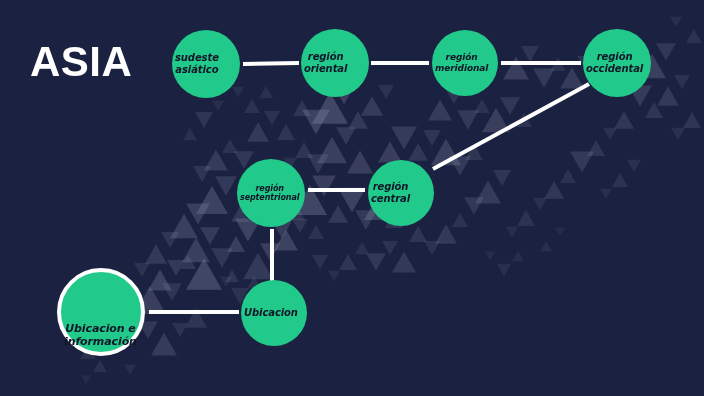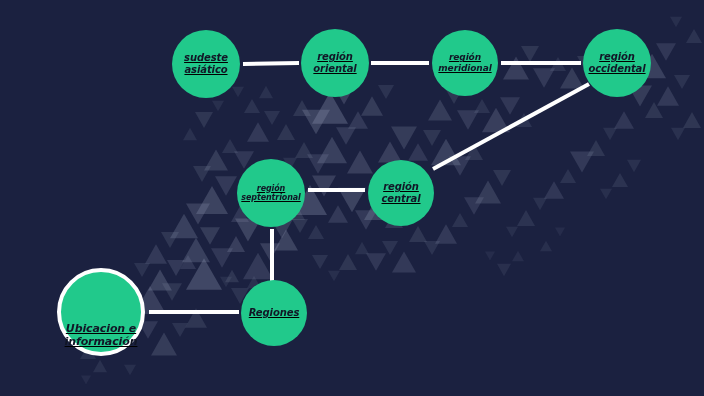--- a/index.html
+++ b/index.html
@@ -28,24 +28,22 @@
     width: 704px;
     height: 396px;
     pointer-events: none;
   }
   .node {
     position: absolute;
     border-radius: 50%;
     background: #21c98b;
     display: flex;
     align-items: center;
-    justify-content: center;
     text-align: center;
     box-sizing: border-box;
-    text-decoration: underline;
   }
   .node-label {
     color: #111626;
     font-family: "DejaVu Sans", sans-serif;
     font-style: italic;
     font-weight: 700;
     line-height: 1.18;
     letter-spacing: -0.1px;
     padding: 0 3px;
     white-space: pre-line;
@@ -214,20 +212,21 @@
   <svg id="edges" viewBox="0 0 704 396" xmlns="http://www.w3.org/2000/svg">
       <line x1="243" y1="64" x2="299" y2="63" stroke="#ffffff" stroke-width="4" stroke-linecap="butt"></line>
       <line x1="371" y1="63" x2="429" y2="63" stroke="#ffffff" stroke-width="4" stroke-linecap="butt"></line>
       <line x1="501" y1="63" x2="581" y2="63" stroke="#ffffff" stroke-width="4" stroke-linecap="butt"></line>
       <line x1="433" y1="169" x2="589" y2="84" stroke="#ffffff" stroke-width="4" stroke-linecap="butt"></line>
       <line x1="308" y1="190" x2="365" y2="190" stroke="#ffffff" stroke-width="4" stroke-linecap="butt"></line>
       <line x1="272" y1="229" x2="272" y2="282" stroke="#ffffff" stroke-width="4" stroke-linecap="butt"></line>
       <line x1="149" y1="312" x2="239" y2="312" stroke="#ffffff" stroke-width="4" stroke-linecap="butt"></line>
     </svg>
 
+  <div id="title" style="color: rgb(255, 255, 255); left: 30px; top: 38px; font-size: 42px;">ASIA</div>
 
   <div id="nodes-layer">
       <div class="node" style="left: 172px; top: 30px; width: 68px; height: 68px; background: rgb(33, 201, 139);">
         <span class="node-label" style="font-size: 10px; color: rgb(17, 22, 38);">sudeste
 asiático</span>
       </div>
       <div class="node" style="left: 301px; top: 29px; width: 68px; height: 68px; background: rgb(33, 201, 139);">
         <span class="node-label" style="font-size: 10px; color: rgb(17, 22, 38);">región
 oriental</span>
       </div>
@@ -241,21 +240,21 @@
       </div>
       <div class="node" style="left: 237px; top: 159px; width: 68px; height: 68px; background: rgb(33, 201, 139);">
         <span class="node-label" style="font-size: 8px; color: rgb(17, 22, 38);">región
 septentrional</span>
       </div>
       <div class="node" style="left: 368px; top: 160px; width: 66px; height: 66px; background: rgb(33, 201, 139);">
         <span class="node-label" style="font-size: 10px; color: rgb(17, 22, 38);">región
 central</span>
       </div>
       <div class="node" style="left: 241px; top: 280px; width: 66px; height: 66px; background: rgb(33, 201, 139);">
-        <span class="node-label" style="font-size: 10px; color: rgb(17, 22, 38);">Regiones</span>
+        <span class="node-label" style="font-size: 10px; color: rgb(17, 22, 38);">Ubicacion</span>
       </div>
       <div class="node ringed" style="left: 57px; top: 268px; width: 88px; height: 88px; background: rgb(33, 201, 139);">
         <span class="node-label" style="font-size: 11px; color: rgb(17, 22, 38); margin-top: 48px;">Ubicacion e
 información</span>
       </div>
     </div>
 
 </div>
 
 </body></html>

